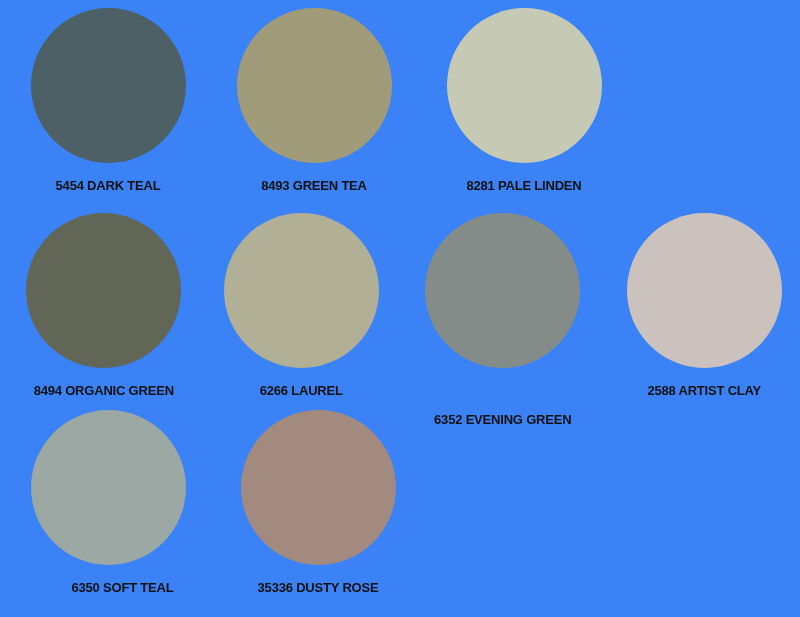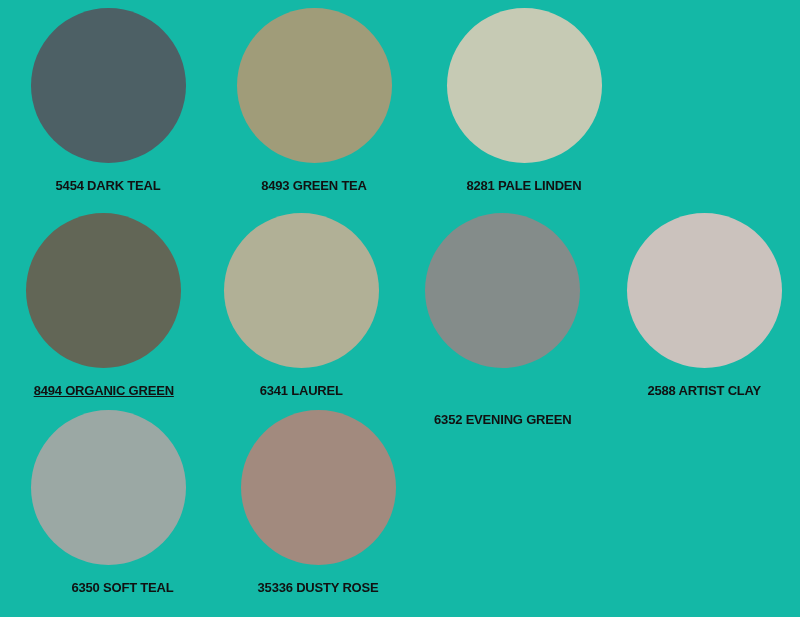--- a/index.html
+++ b/index.html
@@ -11,21 +11,21 @@
     width: 800px;
     height: 617px;
     overflow: hidden;
     font-family: "Liberation Sans", sans-serif;
     -webkit-font-smoothing: antialiased;
   }
   .palette-sheet {
     width: 800px;
     height: 617px;
     box-sizing: border-box;
-    background: #14b8a6;
+    background: #3b82f6;
     display: flex;
     flex-direction: column;
     padding: 8px 0 0 0;
   }
   .swatch-row {
     display: flex;
     flex-direction: row;
     justify-content: flex-start;
     align-items: flex-start;
     width: 800px;
@@ -82,25 +82,25 @@
     </div>
     <div class="swatch-cell col-2">
       <div class="swatch-disc" style="background-color: rgb(198, 202, 180);"></div>
       <div class="swatch-label" style="color: rgb(17, 17, 17);">8281 PALE LINDEN</div>
     </div>
   </div>
 
   <div class="swatch-row row-1">
     <div class="swatch-cell col-0">
       <div class="swatch-disc" style="background-color: rgb(98, 102, 86);"></div>
-      <div class="swatch-label" style="color: rgb(17, 17, 17); text-decoration: underline;">8494 ORGANIC GREEN</div>
+      <div class="swatch-label" style="color: rgb(17, 17, 17);">8494 ORGANIC GREEN</div>
     </div>
     <div class="swatch-cell col-1">
       <div class="swatch-disc" style="background-color: rgb(177, 176, 150);"></div>
-      <div class="swatch-label" style="color: rgb(17, 17, 17);">6341 LAUREL</div>
+      <div class="swatch-label" style="color: rgb(17, 17, 17);">6266 LAUREL</div>
     </div>
     <div class="swatch-cell col-2">
       <div class="swatch-disc" style="background-color: rgb(132, 140, 138);"></div>
       <div class="swatch-label" style="color: rgb(17, 17, 17); margin-top: 45px;">6352 EVENING GREEN</div>
     </div>
     <div class="swatch-cell col-3">
       <div class="swatch-disc" style="background-color: rgb(203, 194, 189);"></div>
       <div class="swatch-label" style="color: rgb(17, 17, 17);">2588 ARTIST CLAY</div>
     </div>
   </div>

